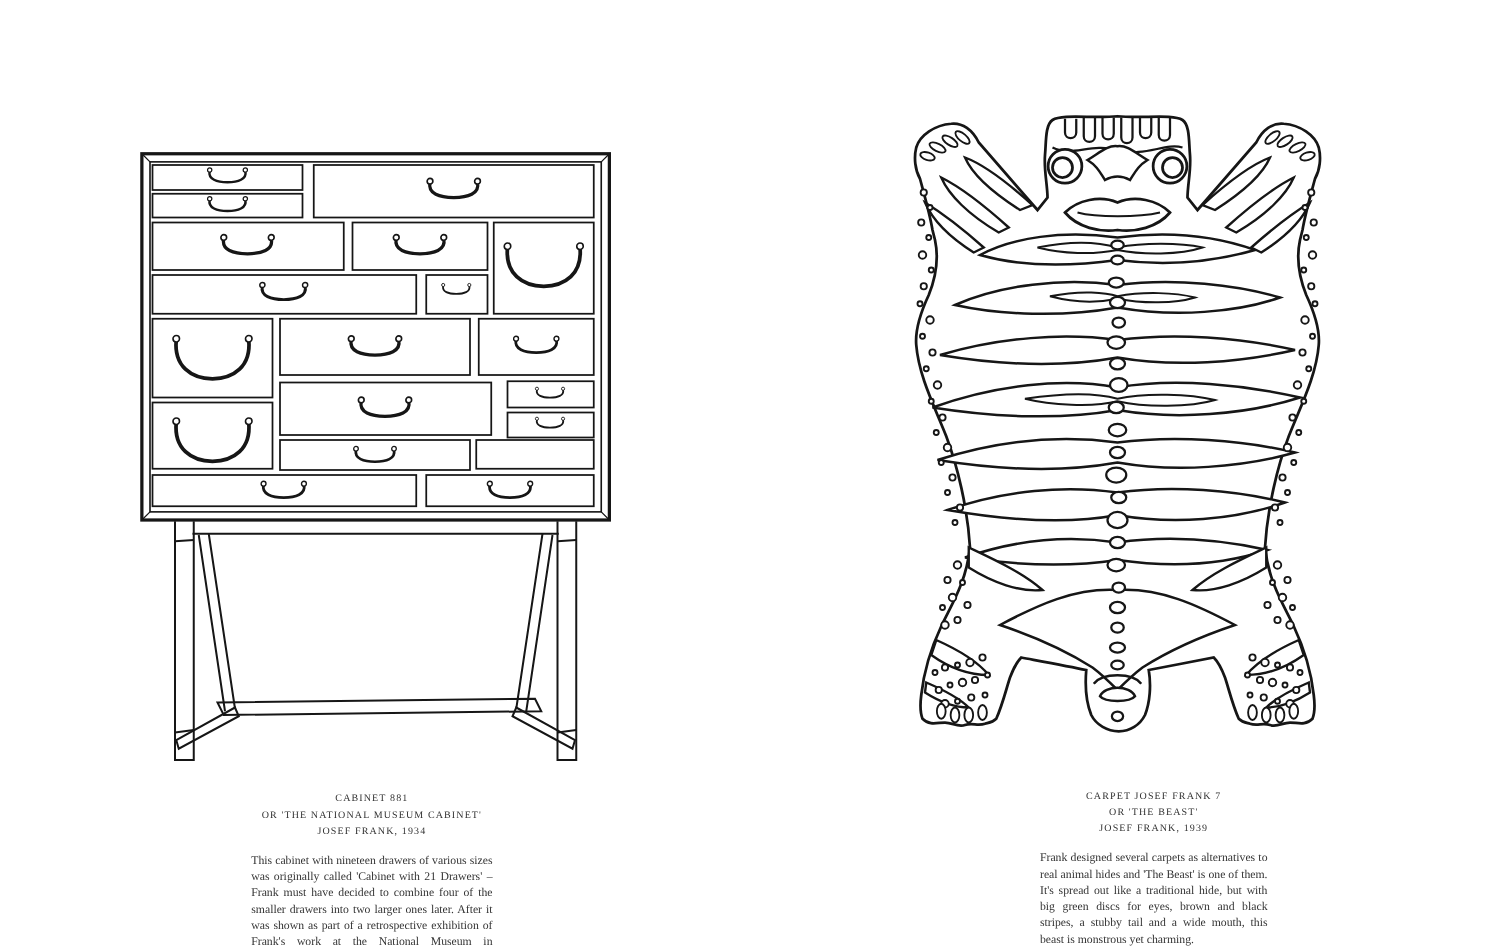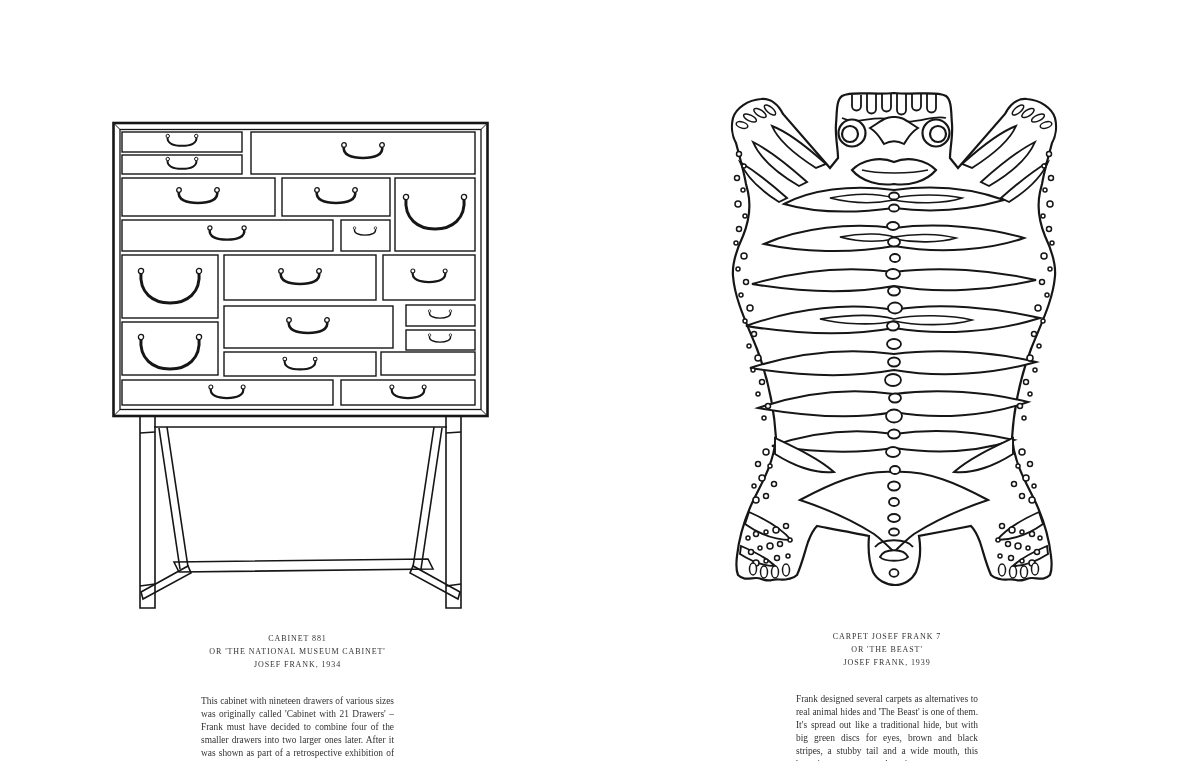--- a/index.html
+++ b/index.html
@@ -10,24 +10,24 @@
   }
   .spread{position:absolute;inset:0;}
   .fig{position:absolute;margin:0;}
   .fig-left{left:112px;top:121px;width:377px;height:500px;}
   .fig-right{left:700px;top:86px;width:388px;height:512px;}
   svg{display:block;width:100%;height:100%;}
   .ink{stroke:#161616;fill:none;}
   .paper{fill:#ffffff;stroke:#161616;}
   .caption{position:absolute;}
   .caption-left{left:201px;top:632px;width:193px;}
-  .caption-right{left:796px;top:630px;width:182px;}
+  .caption-right{left:832px;top:630px;width:182px;}
   .cap-title{
     text-align:center;font-size:8px;letter-spacing:0.9px;line-height:1.65;
-    margin:0 0 23px 0;color:#333;
+    margin:0 0 11px 0;color:#333;
   }
   .cap-title span{display:block;white-space:nowrap;}
   .cap-body{
     font-size:9.4px;line-height:1.4;text-align:justify;margin:0;color:#333;
   }
 </style>
 </head>
 <body>
 
 <div class="spread">

